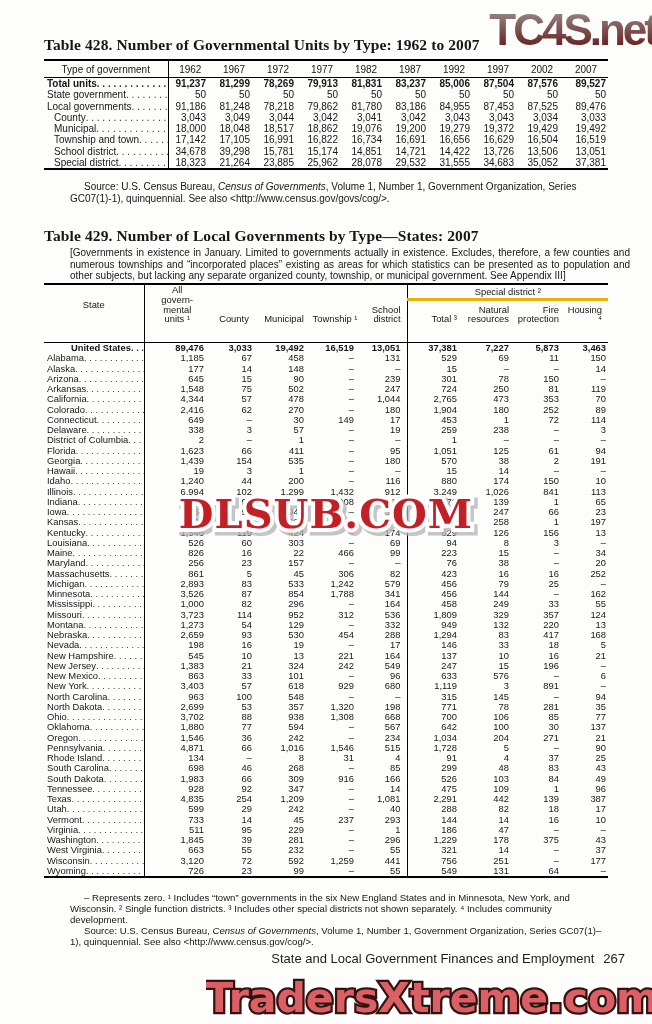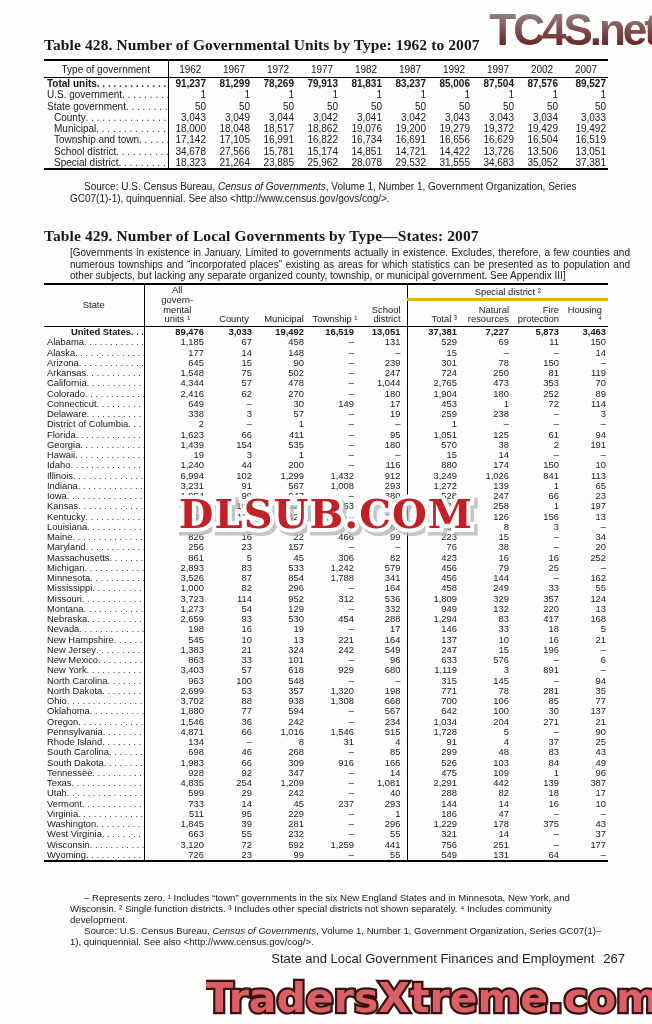--- a/index.html
+++ b/index.html
@@ -30,21 +30,21 @@
 
   
   #t428 table{border-top:2px solid #000;border-bottom:2px solid #000;}
   #t428 thead th{font-size:10px;height:16px;vertical-align:middle;text-align:center;border-bottom:1px solid #000;}
   #t428 tbody td{font-size:10px;height:11.3px;line-height:11.3px;}
   #t428 .lblc{padding-left:3px;}
   #t428 tr.ind1 .lblc{padding-left:10px;}
 
   
   #t429 table{border-top:2px solid #000;border-bottom:2px solid #000;}
-  #t429 thead th{font-size:9.4px;line-height:9.8px;vertical-align:bottom;padding-bottom:2px;}
+  #t429 thead th{font-size:9.4px;line-height:9.8px;vertical-align:bottom;padding-bottom:18px;}
   #t429 thead .r{text-align:right;padding-right:6px;}
   #t429 thead .c{text-align:center;}
   #t429 .pre{white-space:pre-line;}
   #t429 .spanner{text-align:center;vertical-align:middle;border-bottom:3px solid #eab308;height:13px;padding-bottom:0;}
   #t429 .state-h{vertical-align:middle;text-align:center;}
   #t429 tbody td{font-size:9.4px;height:10.25px;line-height:10.25px;}
   #t429 tbody tr:first-child td{border-top:1px solid #000;}
   #t429 .lblc{padding-left:3px;margin-left:12px;}
   #t429 tr.ind2 .lblc{padding-left:27px;}
 
@@ -105,58 +105,58 @@
     <td class="num">78,269</td>
     <td class="num">79,913</td>
     <td class="num">81,831</td>
     <td class="num">83,237</td>
     <td class="num">85,006</td>
     <td class="num">87,504</td>
     <td class="num">87,576</td>
     <td class="num">89,527</td>
   </tr>
 
-  <tr>
-    <td class="lblc">
-              <div class="lw">
-                <span class="lbl">U.S. government</span>
-                <span class="dots"></span>
-              </div>
-            </td>
-    <td class="num vr">1</td>
-    <td class="num">1</td>
-    <td class="num">1</td>
-    <td class="num">1</td>
-    <td class="num">1</td>
-    <td class="num">1</td>
-    <td class="num">1</td>
-    <td class="num">1</td>
-    <td class="num">1</td>
-    <td class="num">1</td>
-  </tr>
 
   <tr>
     <td class="lblc">
               <div class="lw">
                 <span class="lbl">State government</span>
                 <span class="dots"></span>
               </div>
             </td>
     <td class="num vr">50</td>
     <td class="num">50</td>
     <td class="num">50</td>
     <td class="num">50</td>
     <td class="num">50</td>
     <td class="num">50</td>
     <td class="num">50</td>
     <td class="num">50</td>
     <td class="num">50</td>
     <td class="num">50</td>
   </tr>
 
+  <tr>
+    <td class="lblc">
+              <div class="lw">
+                <span class="lbl">Local governments</span>
+                <span class="dots"></span>
+              </div>
+            </td>
+    <td class="num vr">91,186</td>
+    <td class="num">81,248</td>
+    <td class="num">78,218</td>
+    <td class="num">79,862</td>
+    <td class="num">81,780</td>
+    <td class="num">83,186</td>
+    <td class="num">84,955</td>
+    <td class="num">87,453</td>
+    <td class="num">87,525</td>
+    <td class="num">89,476</td>
+  </tr>
 
   <tr class="ind1">
     <td class="lblc">
               <div class="lw">
                 <span class="lbl">County</span>
                 <span class="dots"></span>
               </div>
             </td>
     <td class="num vr">3,043</td>
     <td class="num">3,049</td>
@@ -209,21 +209,21 @@
   </tr>
 
   <tr class="ind1">
     <td class="lblc">
               <div class="lw">
                 <span class="lbl">School district</span>
                 <span class="dots"></span>
               </div>
             </td>
     <td class="num vr">34,678</td>
-    <td class="num">27,566</td>
+    <td class="num">39,298</td>
     <td class="num">15,781</td>
     <td class="num">15,174</td>
     <td class="num">14,851</td>
     <td class="num">14,721</td>
     <td class="num">14,422</td>
     <td class="num">13,726</td>
     <td class="num">13,506</td>
     <td class="num">13,051</td>
   </tr>
 

